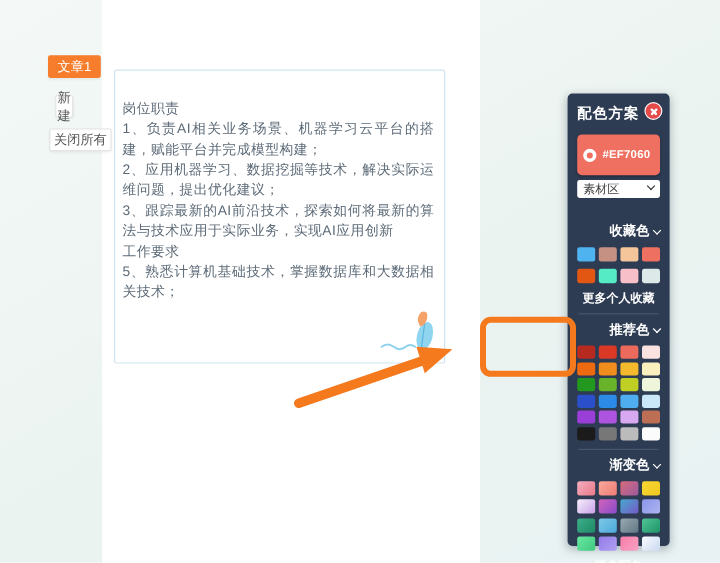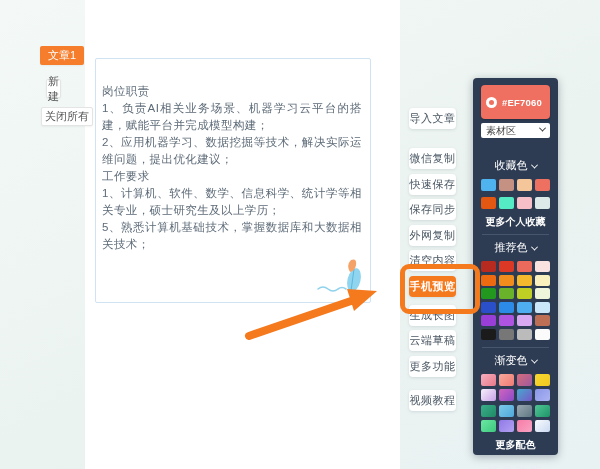--- a/index.html
+++ b/index.html
@@ -89,21 +89,21 @@
 
   .cp-select {
     height:15px; background:#fff; border-radius:2px; display:flex; align-items:center;
     padding:0 5px; margin-bottom:20px; cursor:pointer;
   }
   .cp-select-label { font-size:10px; color:#444; flex:1; }
   .chev { width:5px; height:5px; border-right:1.5px solid currentColor; border-bottom:1.5px solid currentColor;
           transform:rotate(45deg) translate(-1px,-1px); display:inline-block; margin-left:4px; flex:0 0 auto; }
   .cp-select .chev { color:#333; margin-top:-3px; }
 
-  .cp-label { text-align:center; font-size:11px; font-weight:normal; color:#fff; margin:2px 0 6px; cursor:pointer; }
+  .cp-label { text-align:right; font-size:11px; font-weight:bold; color:#fff; margin:2px 0 6px; cursor:pointer; }
   .cp-label .chev { color:#fff; margin-top:-1px; }
   .cp-link { display:block; text-align:center; font-size:10px; font-weight:bold; color:#fff;
              margin:6px 0 5px; cursor:pointer; }
   .cp-divider { height:1px; background:#47566e; margin:0 1px 5px; }
 
   .sw-grid { display:grid; grid-template-columns:repeat(4,15px); justify-content:center; }
   #fav-grid  { gap:6px 3px;  margin-bottom:2px; }
   #rec-grid  { gap:2.5px 3px; margin-bottom:7px; }
   #grad-grid { gap:3.5px 3px; margin-bottom:2px; }
   .sw { height:12px; border-radius:2px; cursor:pointer; }
@@ -119,53 +119,44 @@
 
   <button class="ltab active" id="tab-article">文章1</button>
   <button class="ltab" id="btn-new">新建</button>
   <button class="ltab" id="btn-closeall">关闭所有</button>
 
   <div class="editor">
     <div class="editor-text" id="editor-text">
         <p>岗位职责</p>
         <p>1、负责AI相关业务场景、机器学习云平台的搭建，赋能平台并完成模型构建；</p>
         <p>2、应用机器学习、数据挖掘等技术，解决实际运维问题，提出优化建议；</p>
+        <p>3、跟踪最新的AI前沿技术，探索如何将最新的算法与技术应用于实际业务，实现AI应用创新</p>
         <p>工作要求</p>
-        <p>1、计算机、软件、数学、信息科学、统计学等相关专业，硕士研究生及以上学历；</p>
         <p>5、熟悉计算机基础技术，掌握数据库和大数据相关技术；</p>
       </div>
     <svg class="quill" width="58" height="42" viewBox="0 0 58 42">
       <path d="M8 33 q5 -4 10 0 q5 4 10 0 q4 -3 8 0" fill="none" stroke="#8fd2ec" stroke-width="1.6" stroke-linecap="round"></path>
       <ellipse cx="44" cy="24" rx="6.5" ry="12" fill="#8fd5f0" transform="rotate(14 44 24)"></ellipse>
       <path d="M44 13 L41 35" stroke="#5db6dd" stroke-width="1"></path>
       <path d="M41 4 q6 -2 5 5 q-1 6 -6 7 q-4 -7 1 -12" fill="#f5a268"></path>
     </svg>
   </div>
 
-  <div class="toolbar" id="toolbar">
-      <button class="tbtn">导入文章</button>
-      <button class="tbtn">微信复制</button>
-      <button class="tbtn">快速保存</button>
-      <button class="tbtn">保存同步</button>
-      <button class="tbtn">外网复制</button>
-      <button class="tbtn">清空内容</button>
-      <button class="tbtn tbtn-primary">手机预览</button>
-      <button class="tbtn">生成长图</button>
-      <button class="tbtn">云端草稿</button>
-      <button class="tbtn">更多功能</button>
-      <button class="tbtn">视频教程</button>
-    </div>
 
   <div class="highlight-box"></div>
   <svg class="arrow-svg" width="155" height="78" viewBox="0 0 155 78">
     <line x1="14" y1="66" x2="116" y2="31" stroke="#f5791d" stroke-width="8" stroke-linecap="round"></line>
     <polygon points="142,21 119,41 112,19" fill="#f5791d"></polygon>
   </svg>
 
   <section class="color-panel">
+    <div class="cp-header">
+      <span class="cp-title">配色方案</span>
+      <span class="cp-close"></span>
+    </div>
 
     <div class="cp-pill">
       <span class="pill-dot"></span>
       <span class="pill-hex">#EF7060</span>
     </div>
 
     <div class="cp-select">
       <span class="cp-select-label">素材区</span>
       <span class="chev"></span>
     </div>

